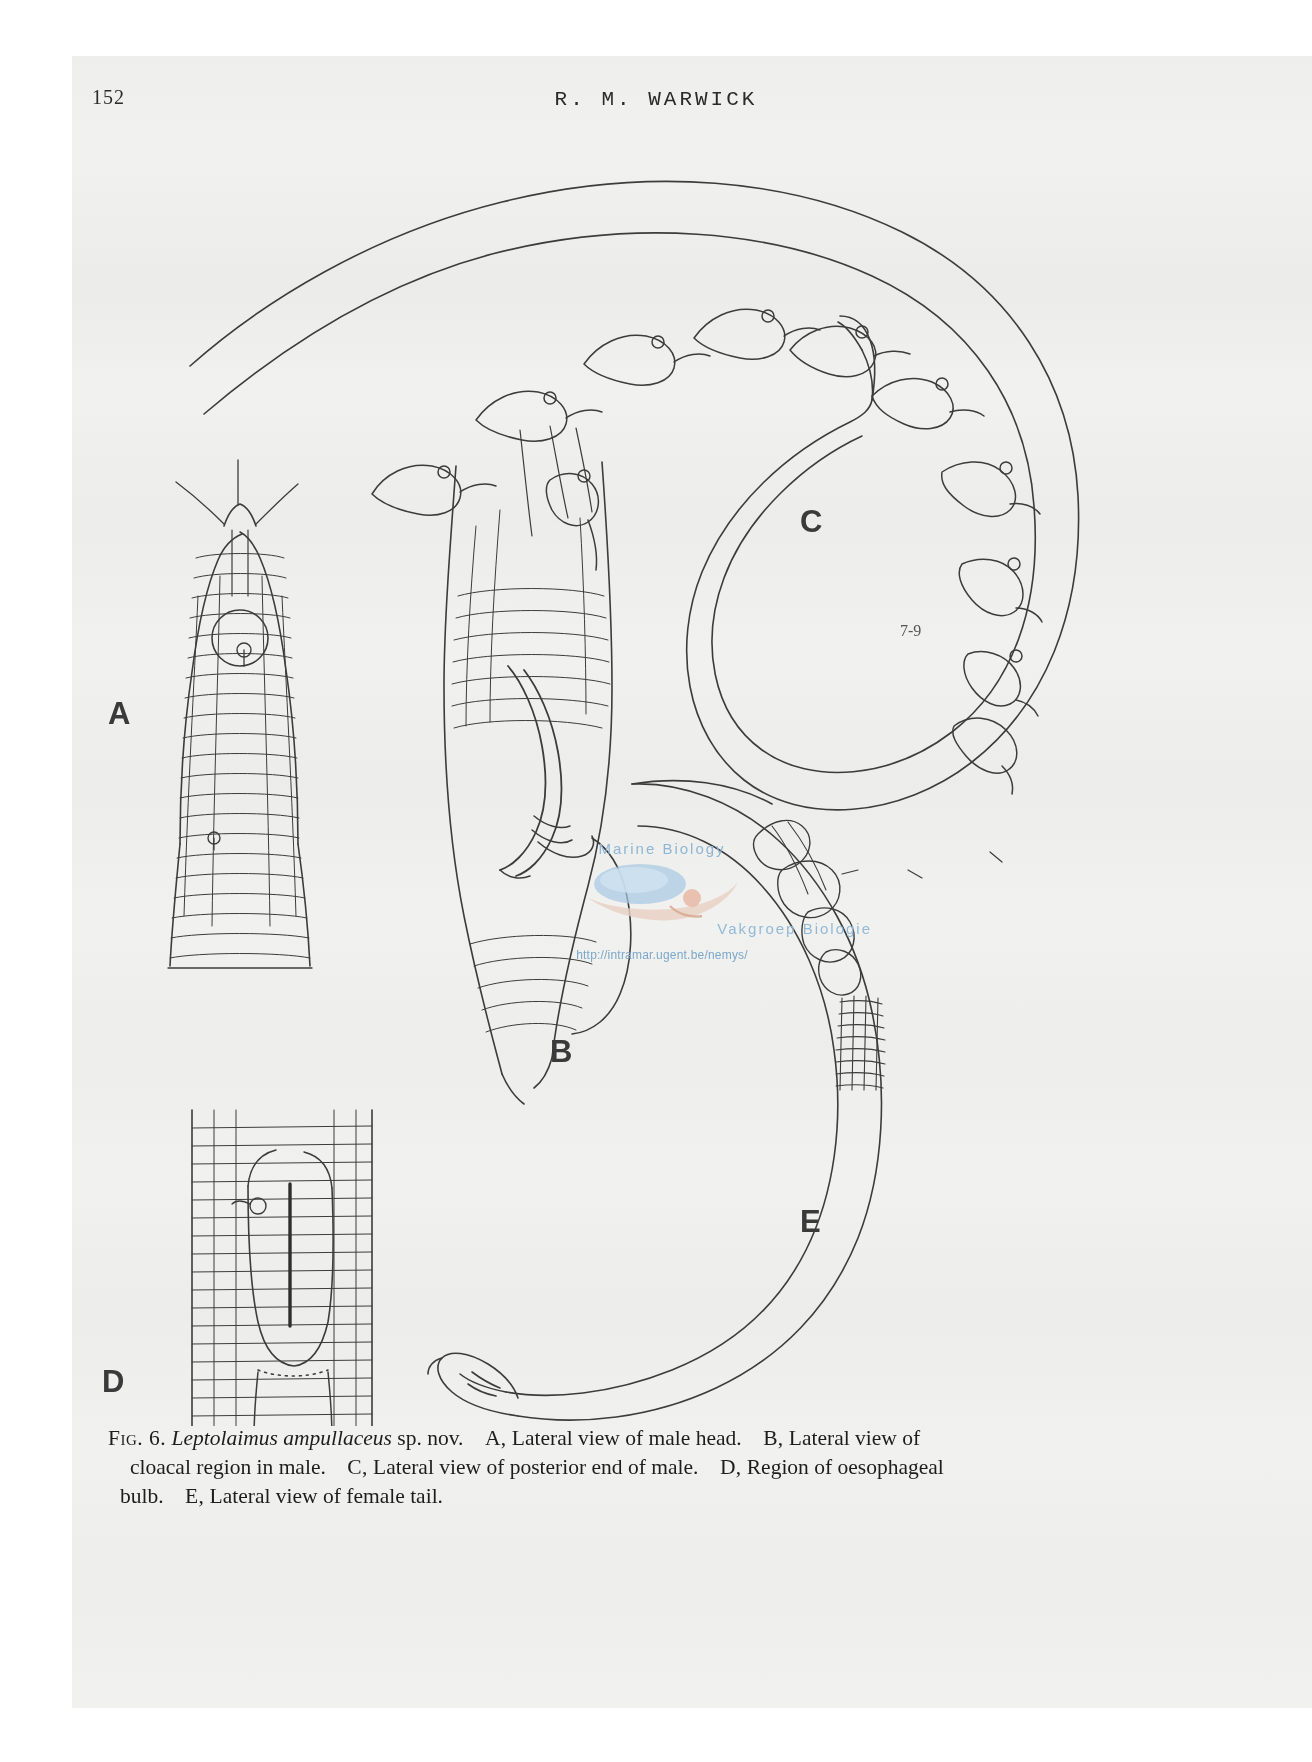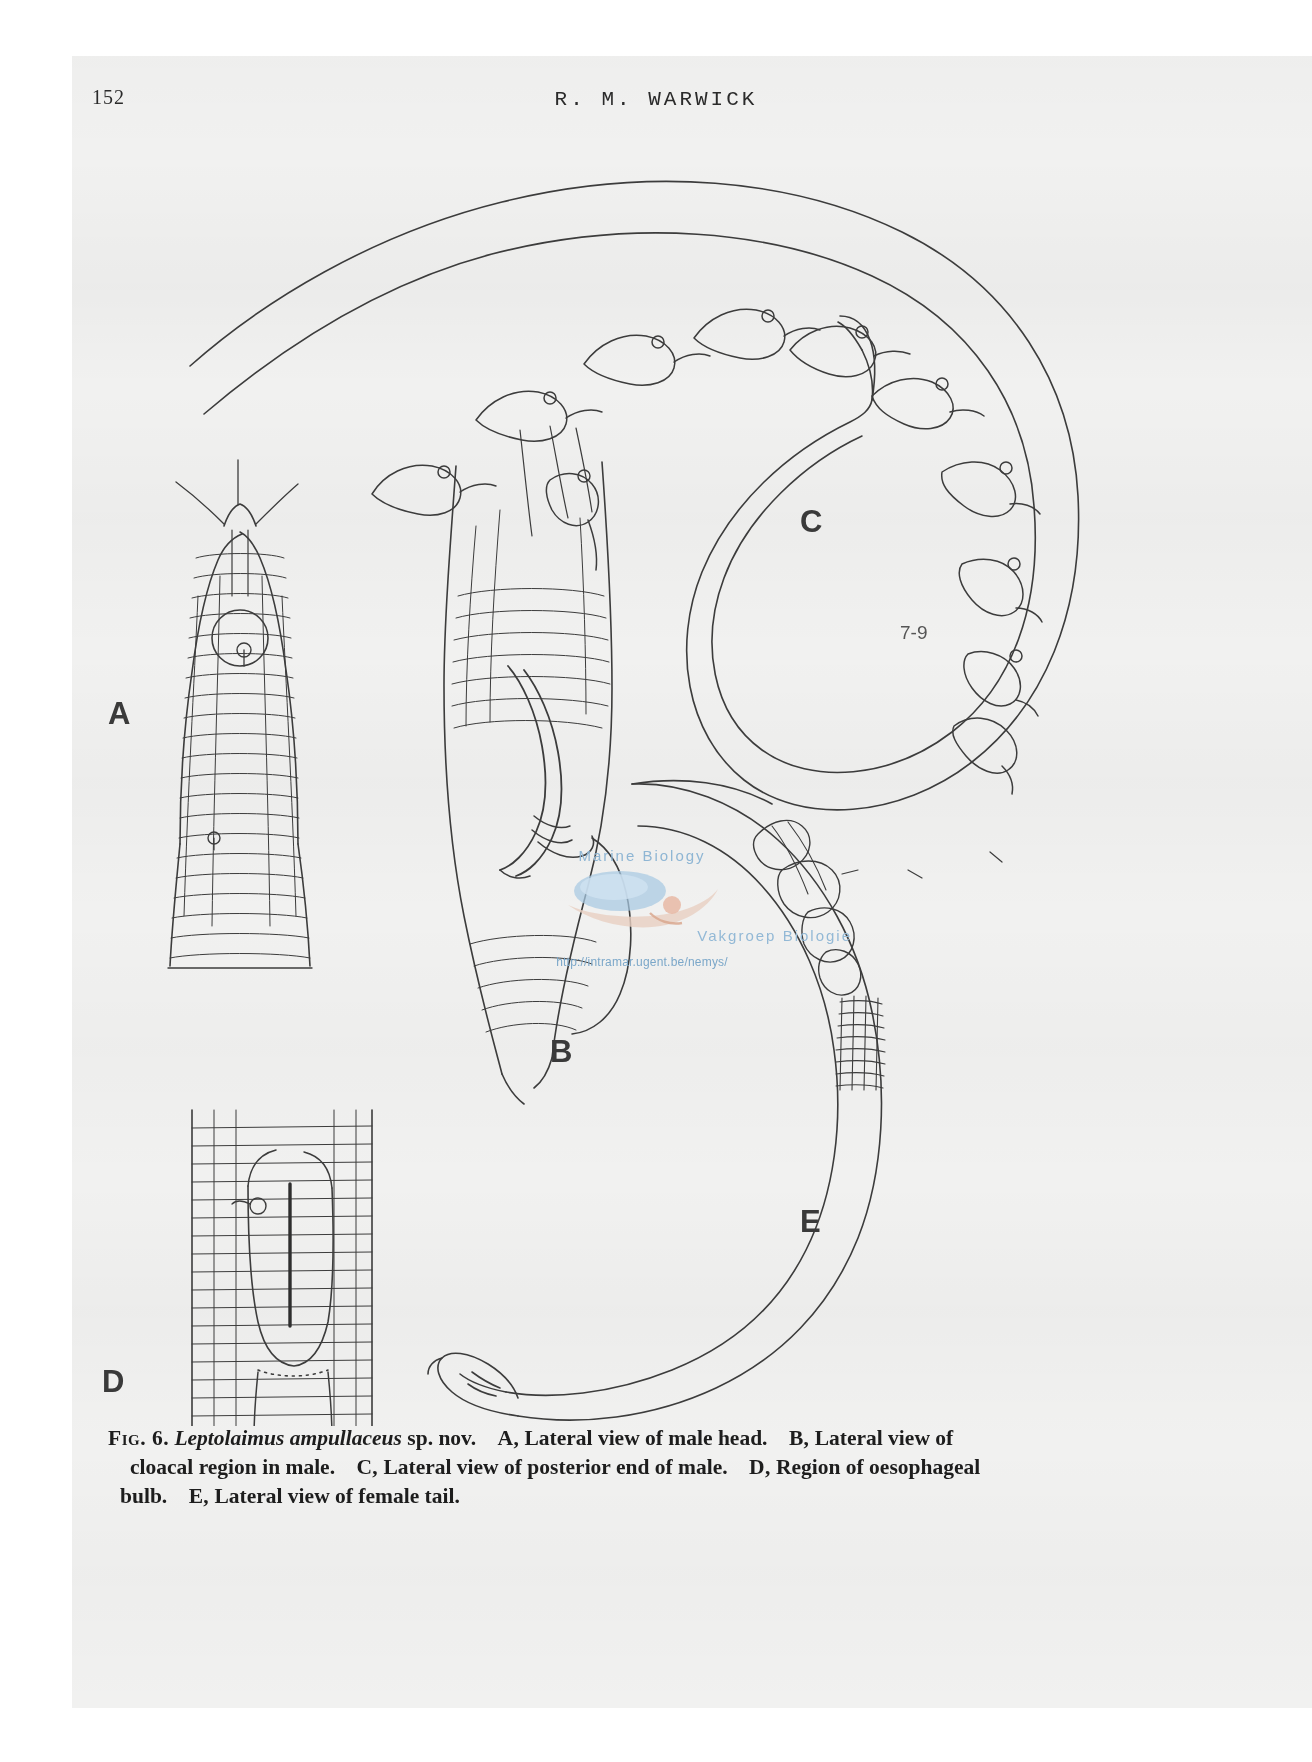--- a/index.html
+++ b/index.html
@@ -87,47 +87,45 @@
   #caption {
     position: absolute;
     left: 36px;
     top: 1368px;
     width: 1100px;
     font-size: 21.5px;
     line-height: 1.35;
     color: #1d1d1d;
     text-align: left;
     font-family: "Liberation Serif", serif;
-    font-weight: bold;
   }
   #caption .figno {
     font-variant: small-caps;
     letter-spacing: 0.5px;
   }
   #caption .species {
     font-style: italic;
   }
   #caption .plabel {
     font-variant: small-caps;
     letter-spacing: 0.3px;
   }
   #caption .l2, #caption .l3 {
     display: block;
     margin-left: 22px;
   }
   #caption .l3 { margin-left: 12px; }
   
   #watermark {
     position: absolute;
-    left: 360px;
+    left: 380px;
     top: 710px;
     width: 420px;
     height: 150px;
     pointer-events: none;
-    margin-top: 7px;
   }
   #wm-url {
     position: absolute;
     left: 0;
     top: 112px;
     width: 420px;
     text-align: center;
     font-family: "Liberation Sans", sans-serif;
     font-size: 12px;
     color: #7ba7c9;
@@ -157,22 +155,22 @@
   }
   #wm-logo {
     position: absolute;
     left: 122px;
     top: 18px;
     width: 176px;
     height: 76px;
   }
   .scale-note {
     position: absolute;
-    font-family: Liberation Sans, sans-serif;
-    font-size: 19px;
+    font-family: Liberation Serif, serif;
+    font-size: 16px;
     color: #555;
   }
 </style>
 </head>
 <body>
 
 <div id="page">
   <div id="scan">
 
     <div id="pagenum">152</div>

